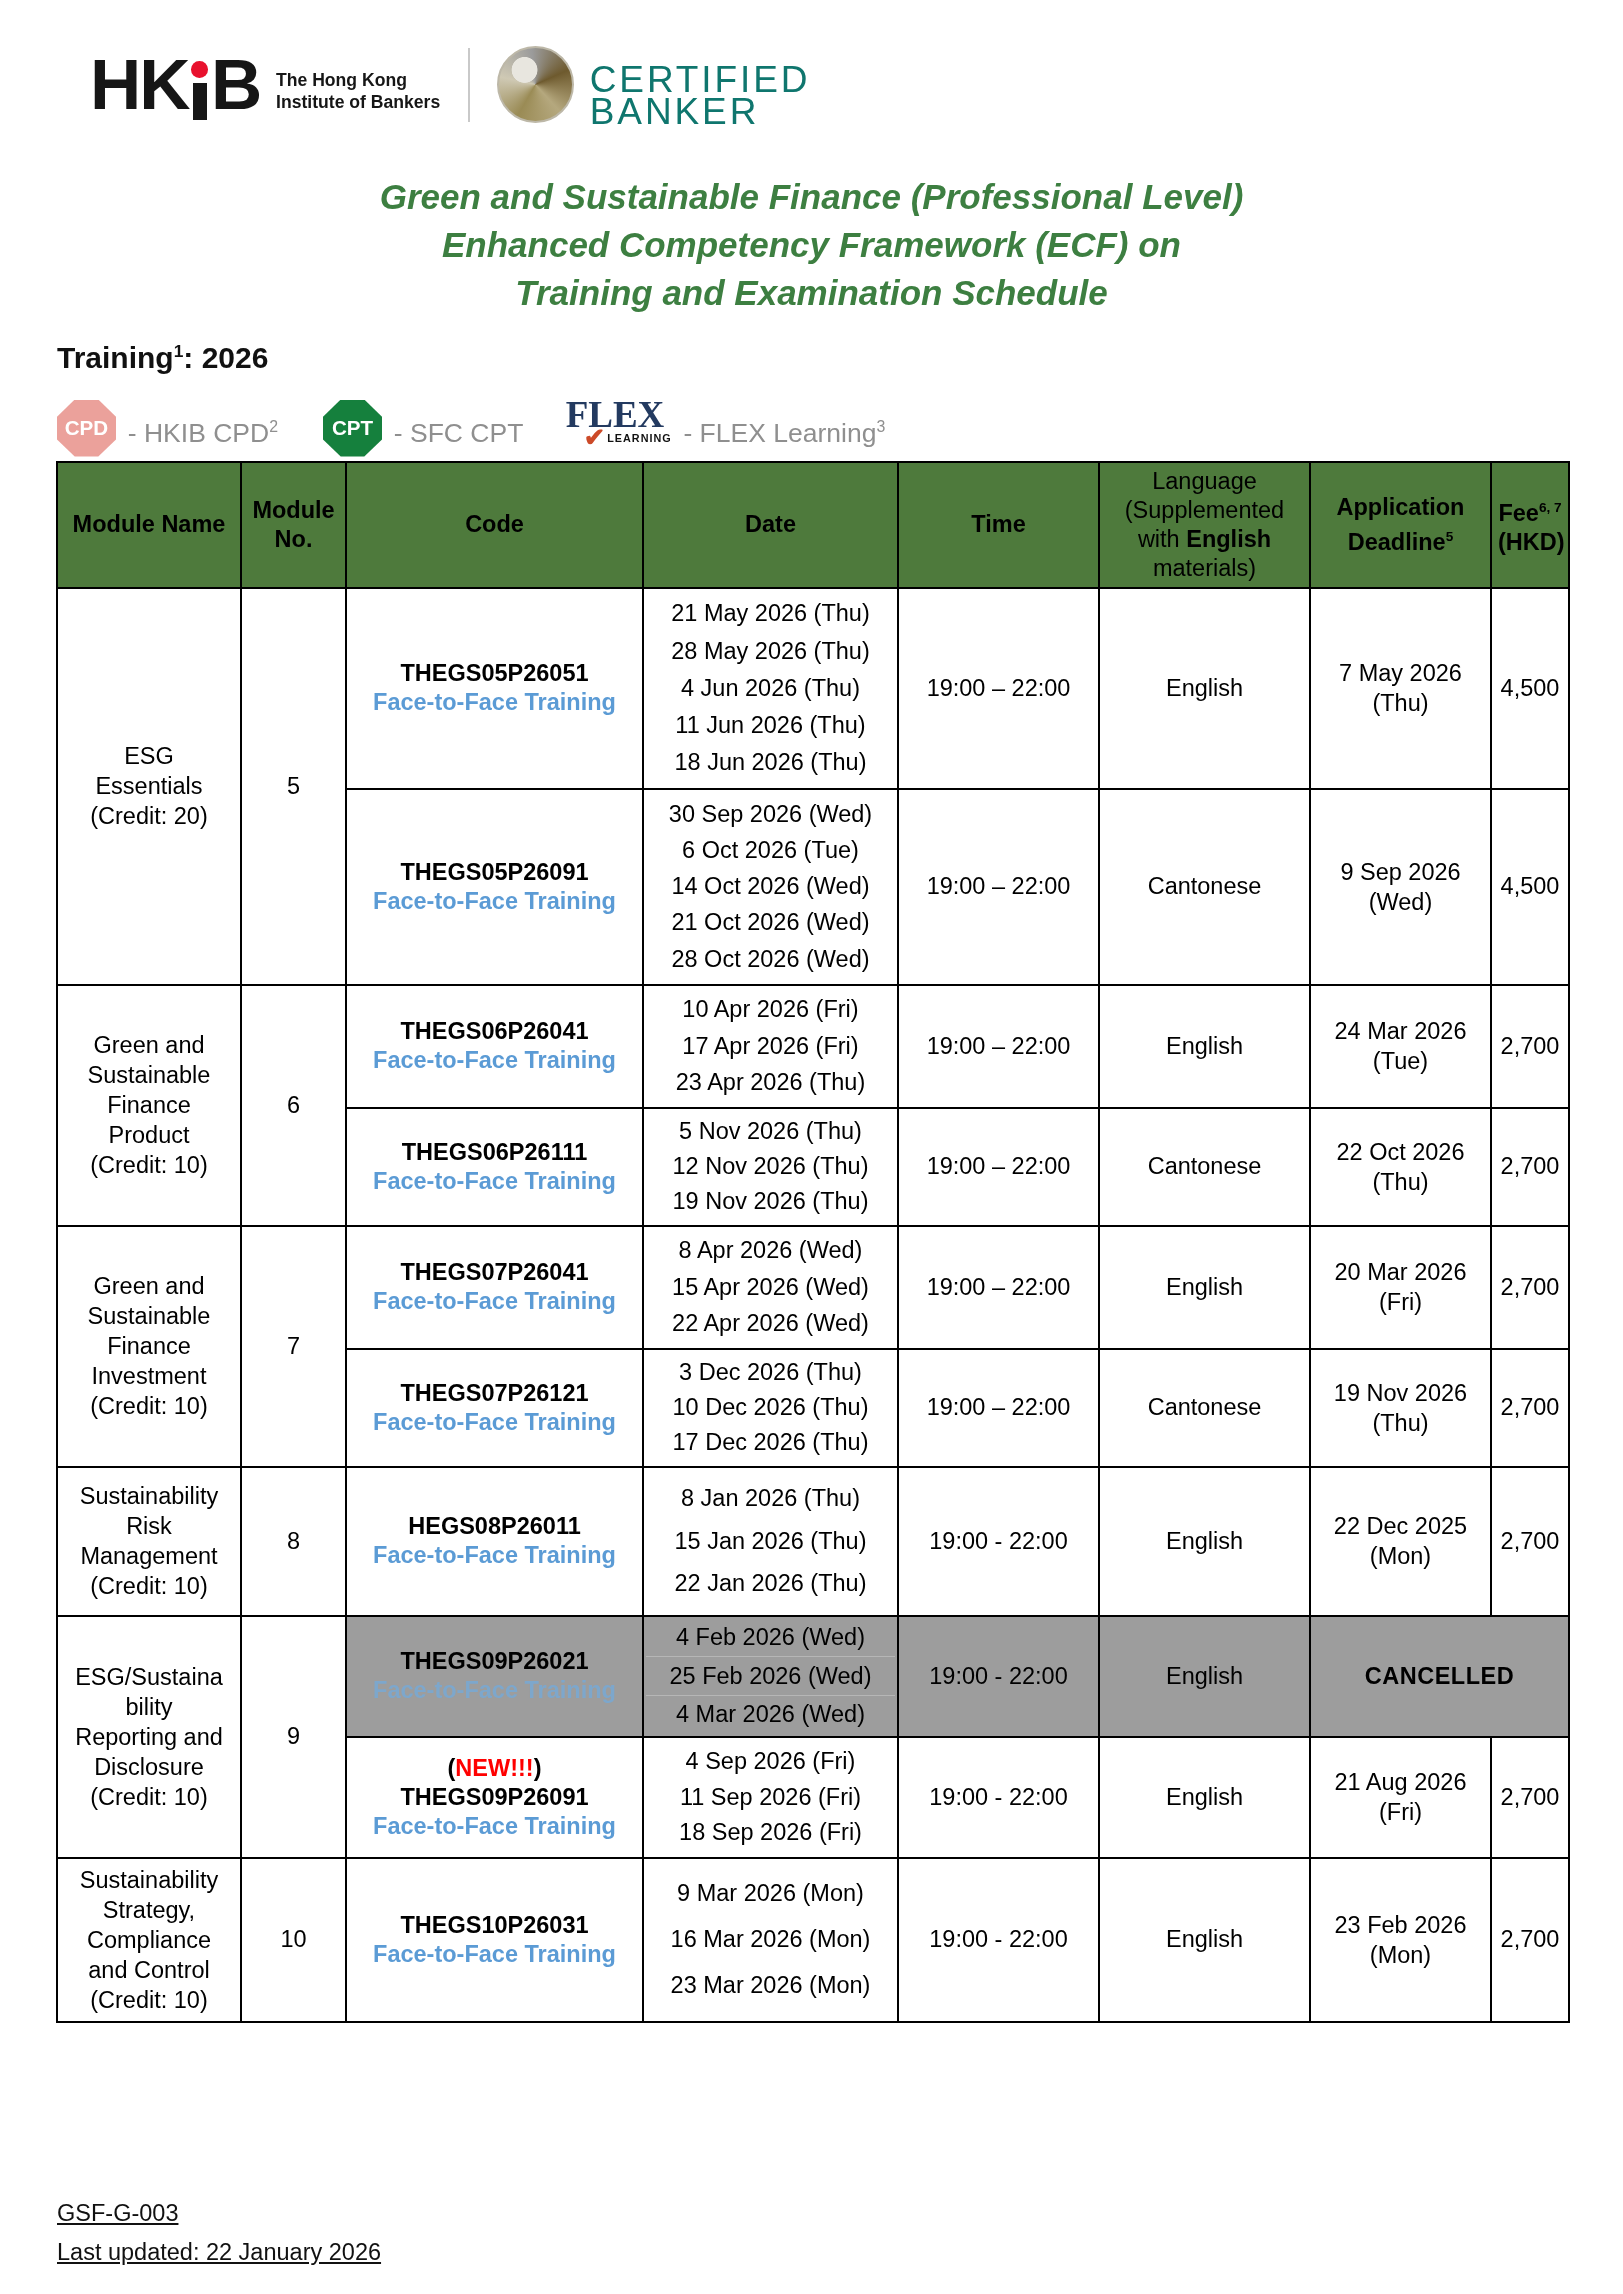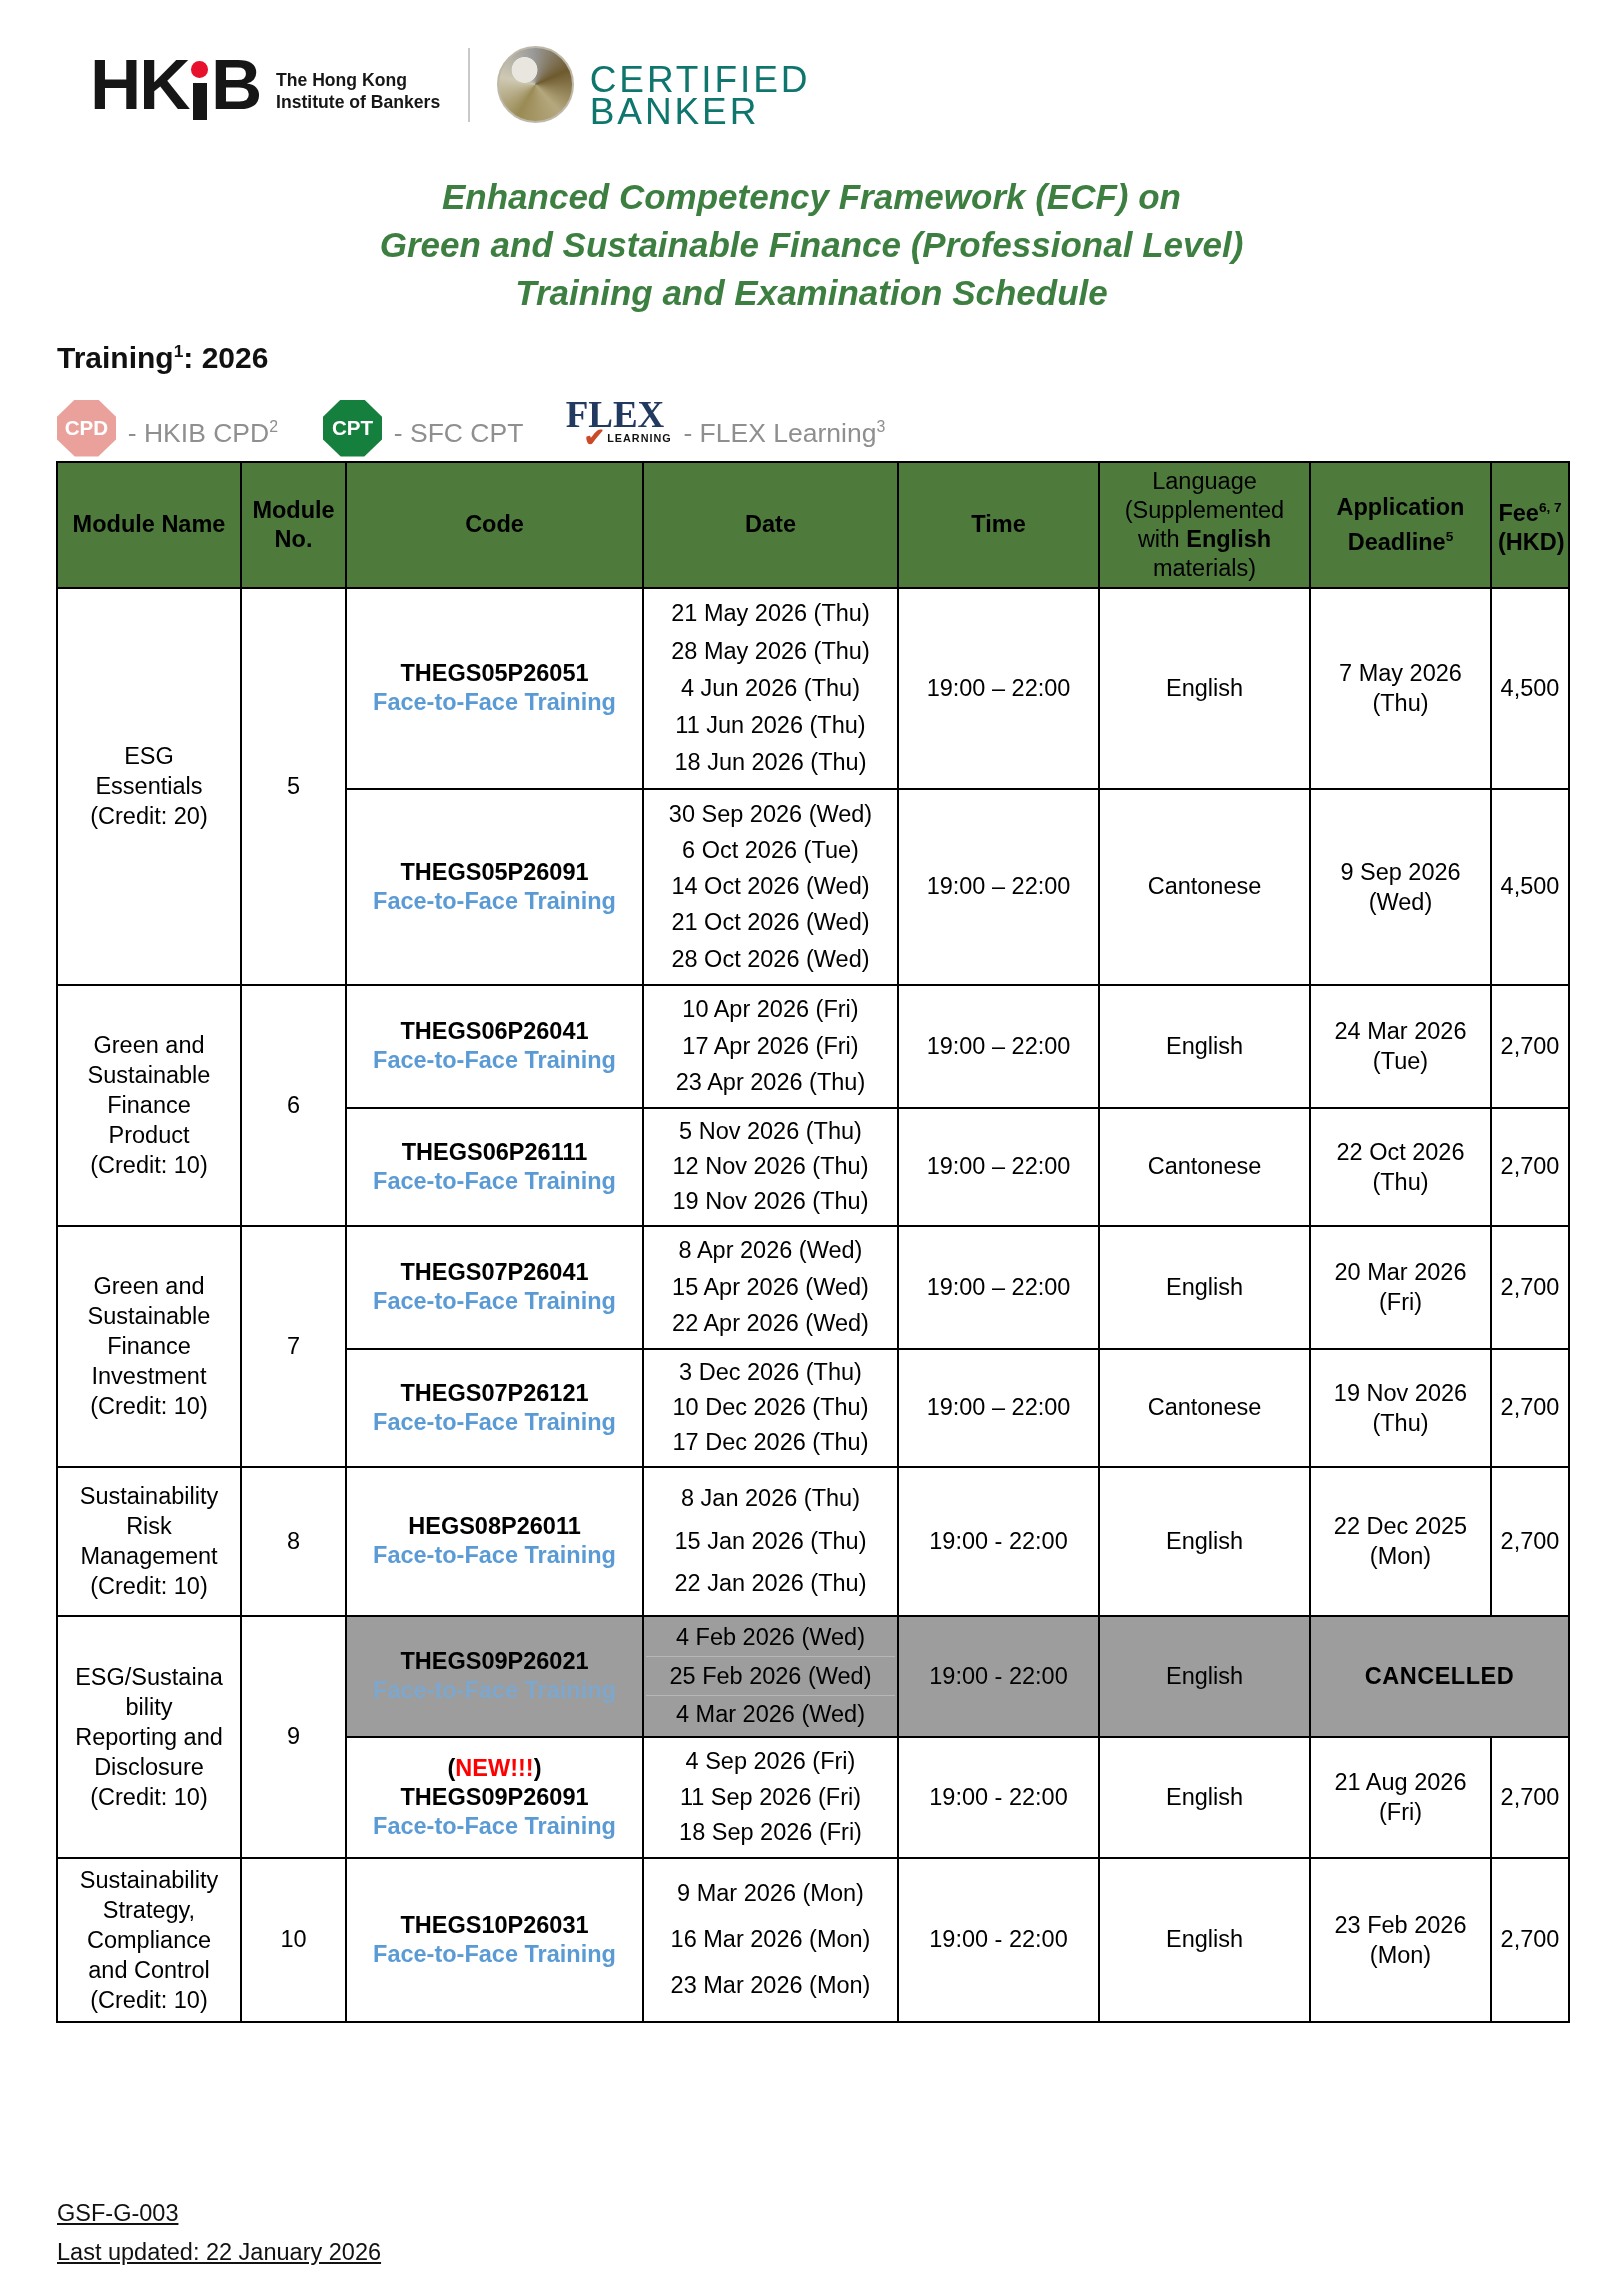--- a/index.html
+++ b/index.html
@@ -92,22 +92,22 @@
     </div>
     <div class="brand-divider"></div>
     <div class="cb-logo"></div>
     <div class="cb-text">
       <div>CERTIFIED</div>
       <div>BANKER</div>
     </div>
   </div>
 
   <div class="title">
+    <div>Green and Sustainable Finance (Professional Level)</div>
     <div>Enhanced Competency Framework (ECF) on</div>
-    <div>Green and Sustainable Finance (Professional Level)</div>
     <div>Training and Examination Schedule</div>
   </div>
 
   <div class="training-heading">
     <span>Training</span><sup>1</sup><span>: 2026</span>
   </div>
 
   <div class="legend">
     <span class="badge cpd">CPD</span>
     <span class="legend-label"><span>- HKIB CPD</span><sup>2</sup></span>

